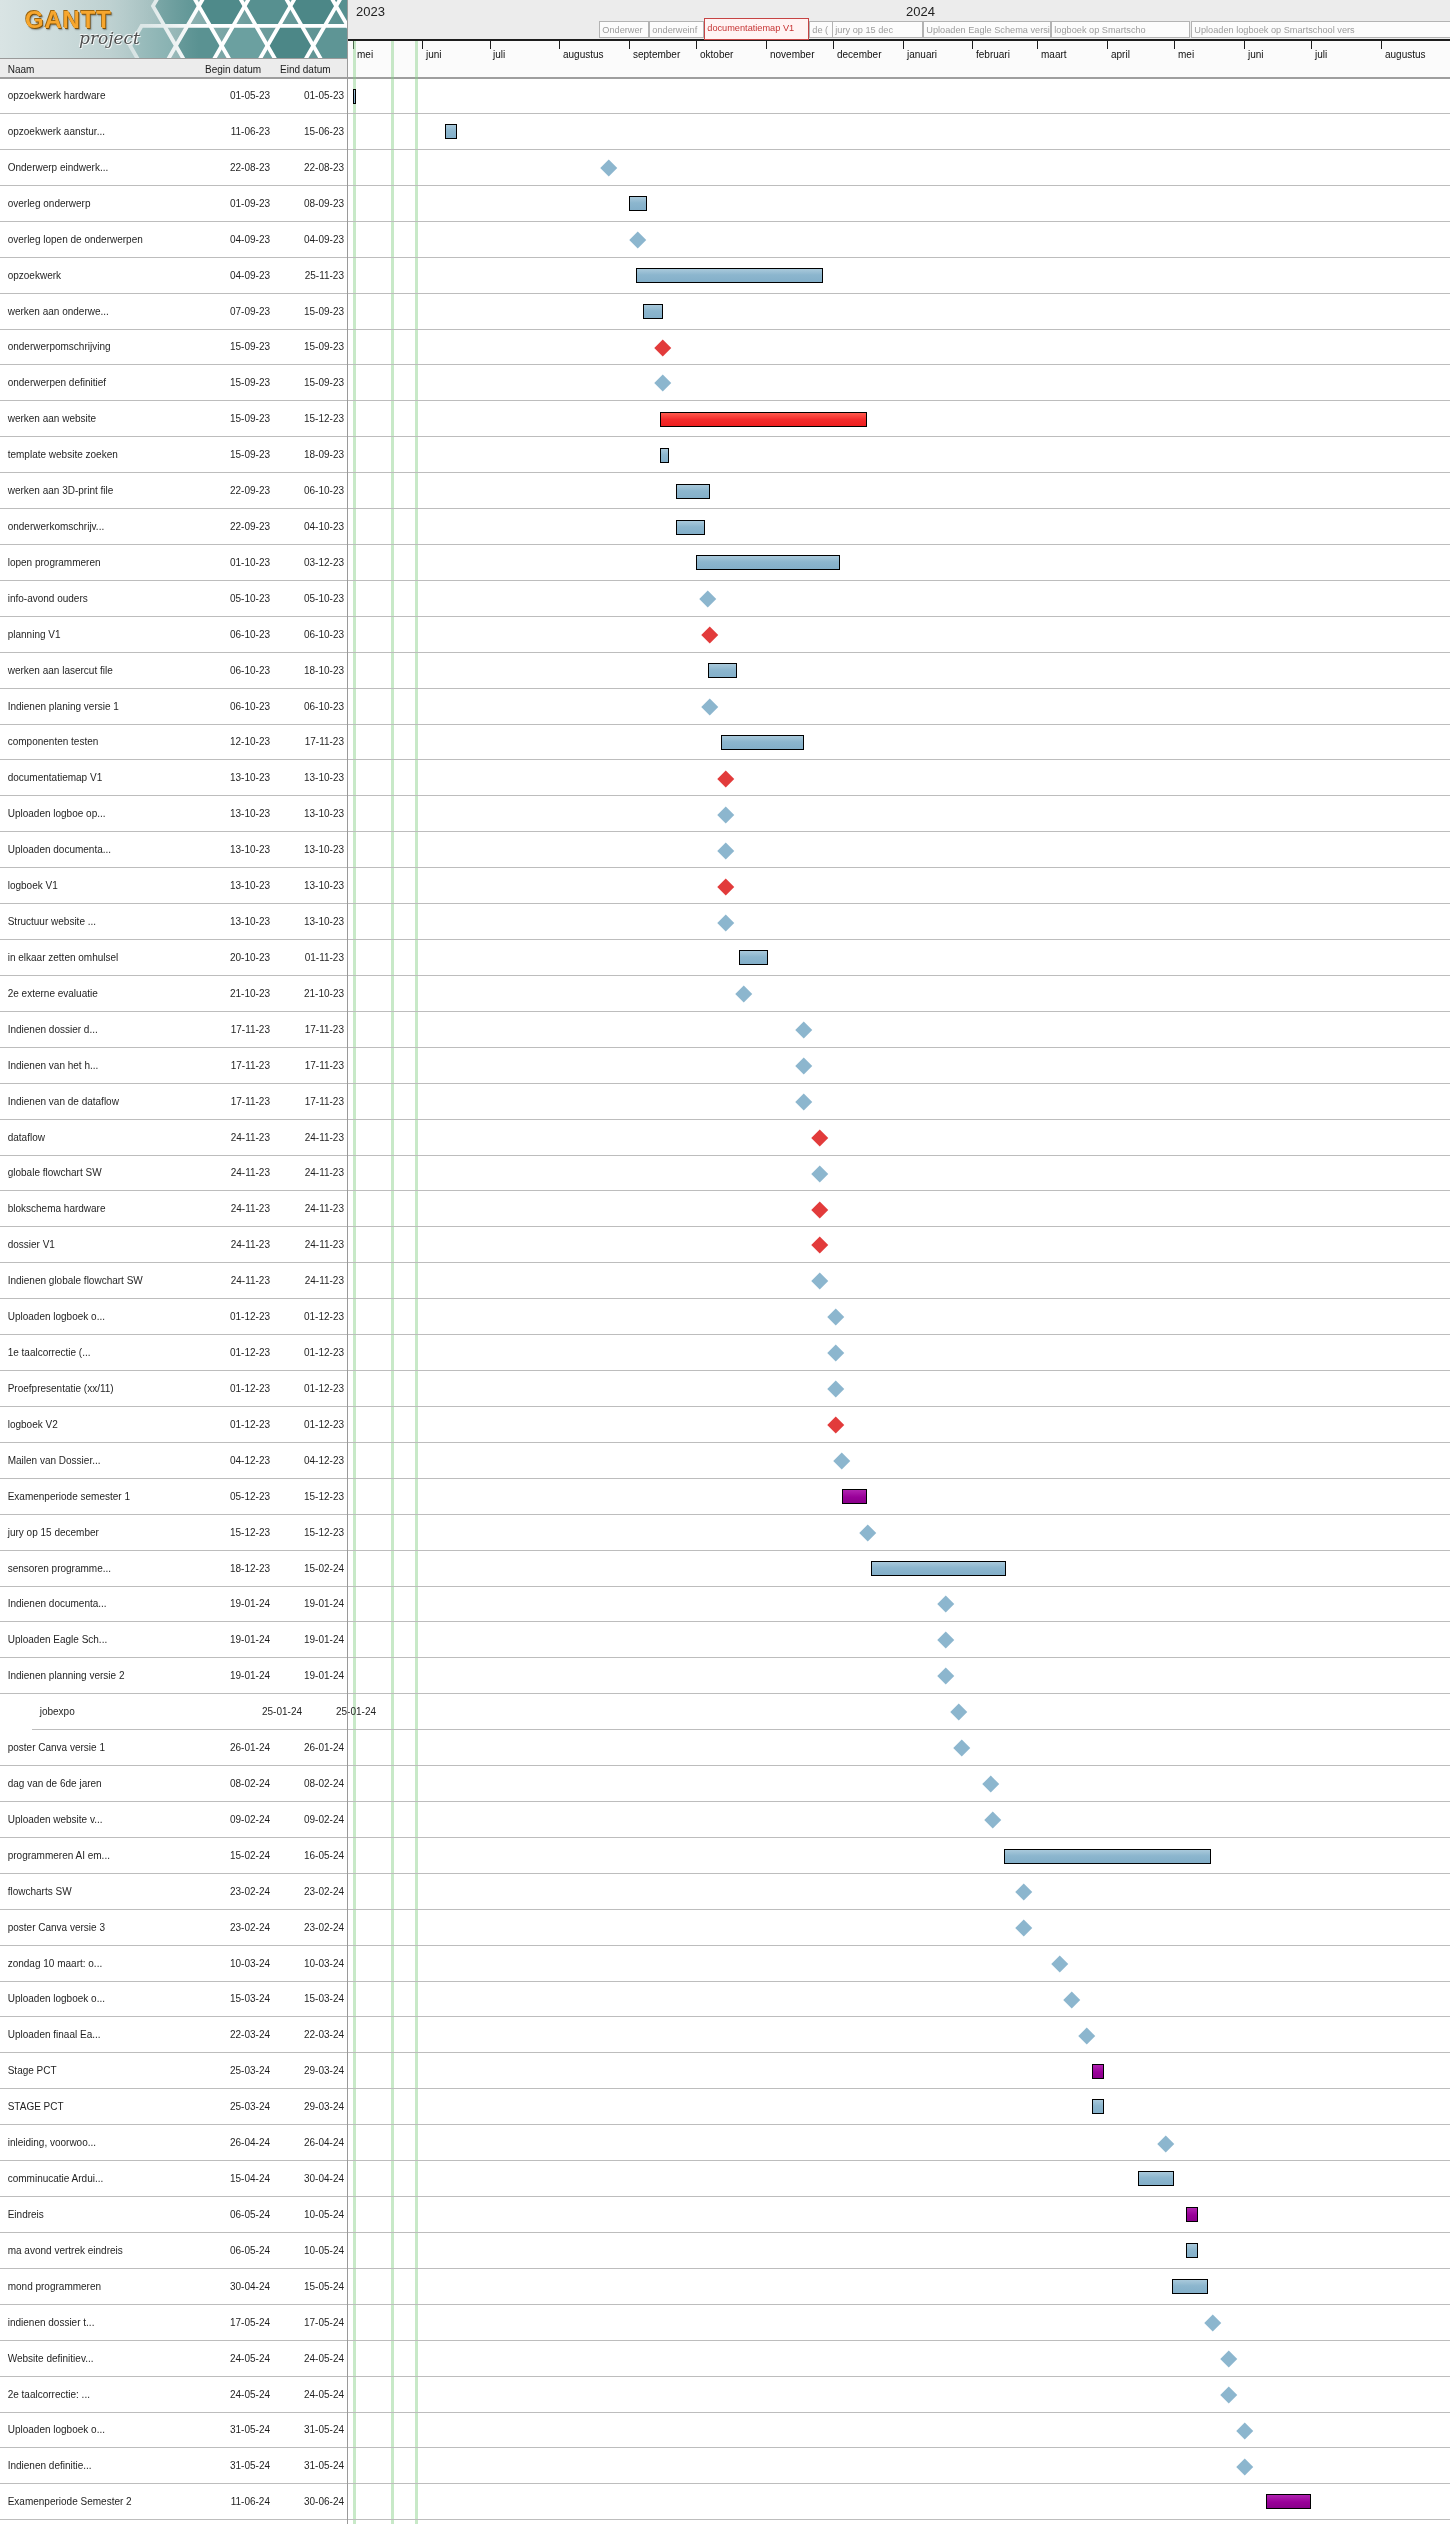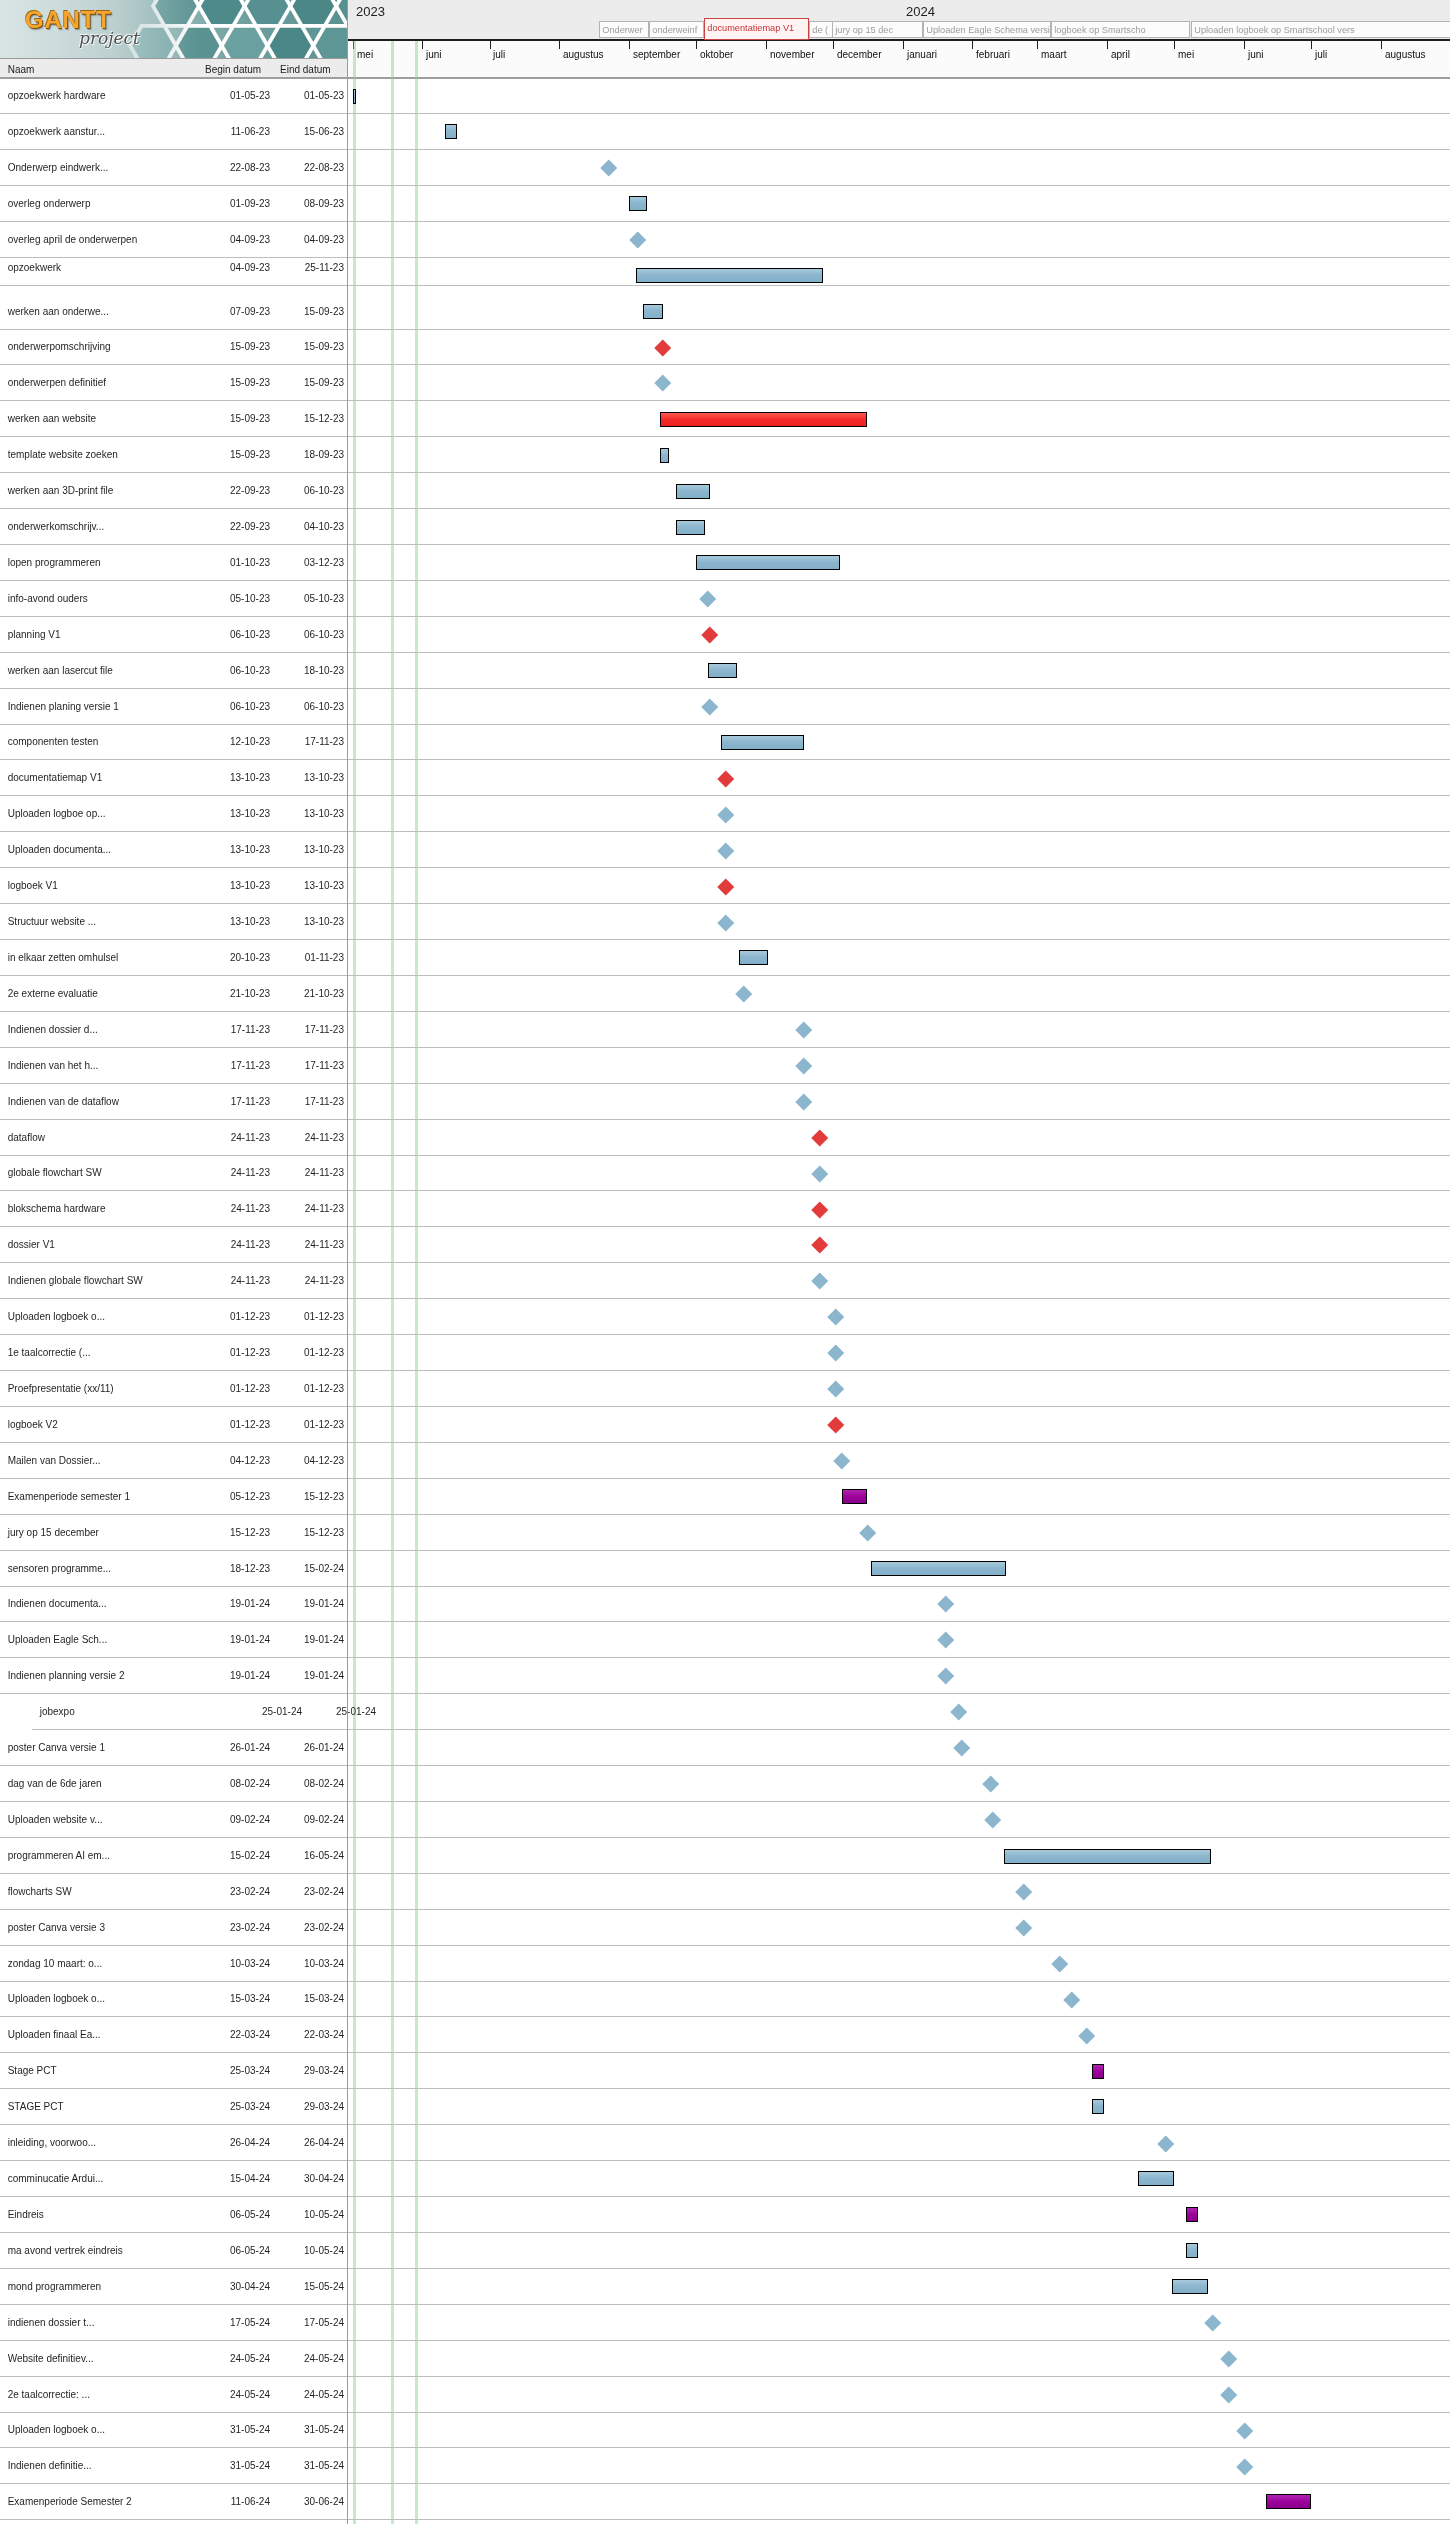--- a/index.html
+++ b/index.html
@@ -160,25 +160,25 @@
         <span class="cname">Onderwerp eindwerk...</span>
         <span class="cbegin">22-08-23</span>
         <span class="cend">22-08-23</span>
       </div>
       <div class="row" style="top: 186px; height: 36px;">
         <span class="cname">overleg onderwerp</span>
         <span class="cbegin">01-09-23</span>
         <span class="cend">08-09-23</span>
       </div>
       <div class="row" style="top: 222px; height: 36px;">
-        <span class="cname">overleg april de onderwerpen</span>
+        <span class="cname">overleg lopen de onderwerpen</span>
         <span class="cbegin">04-09-23</span>
         <span class="cend">04-09-23</span>
       </div>
-      <div class="row" style="top: 250px; height: 36px;">
+      <div class="row" style="top: 258px; height: 36px;">
         <span class="cname">opzoekwerk</span>
         <span class="cbegin">04-09-23</span>
         <span class="cend">25-11-23</span>
       </div>
       <div class="row" style="top: 294px; height: 36px;">
         <span class="cname">werken aan onderwe...</span>
         <span class="cbegin">07-09-23</span>
         <span class="cend">15-09-23</span>
       </div>
       <div class="row" style="top: 329px; height: 36px;">

